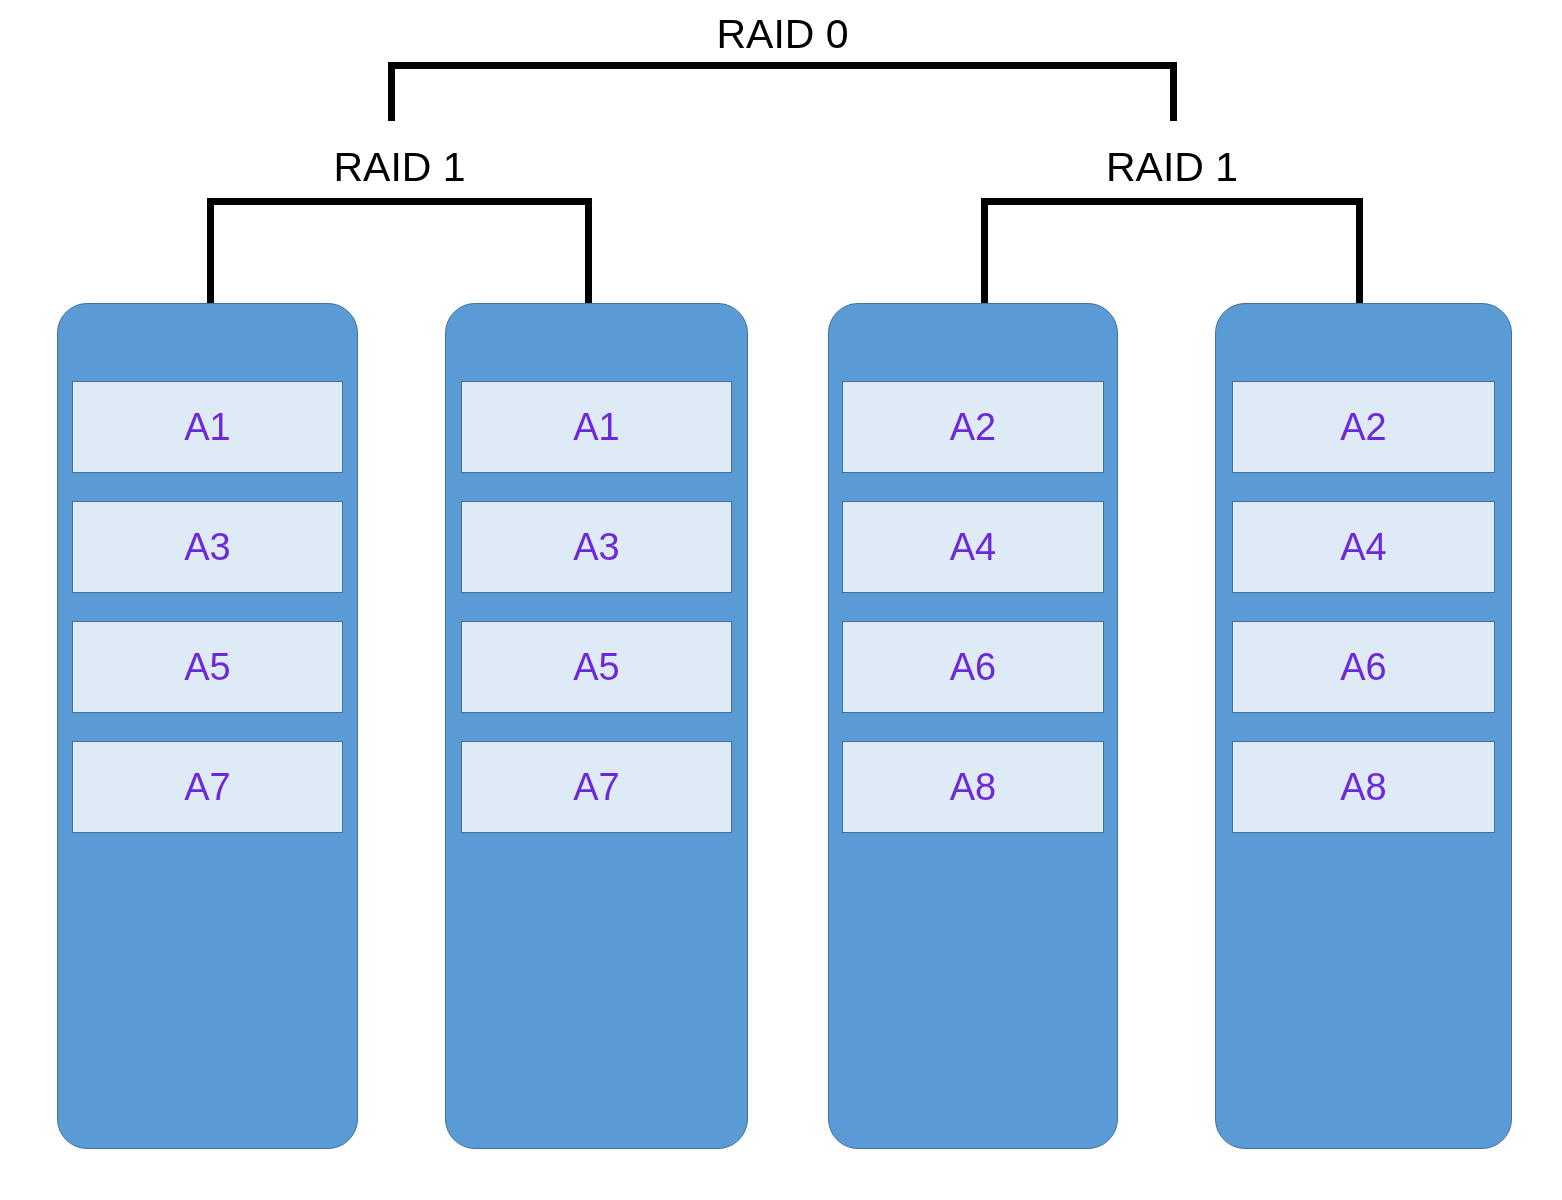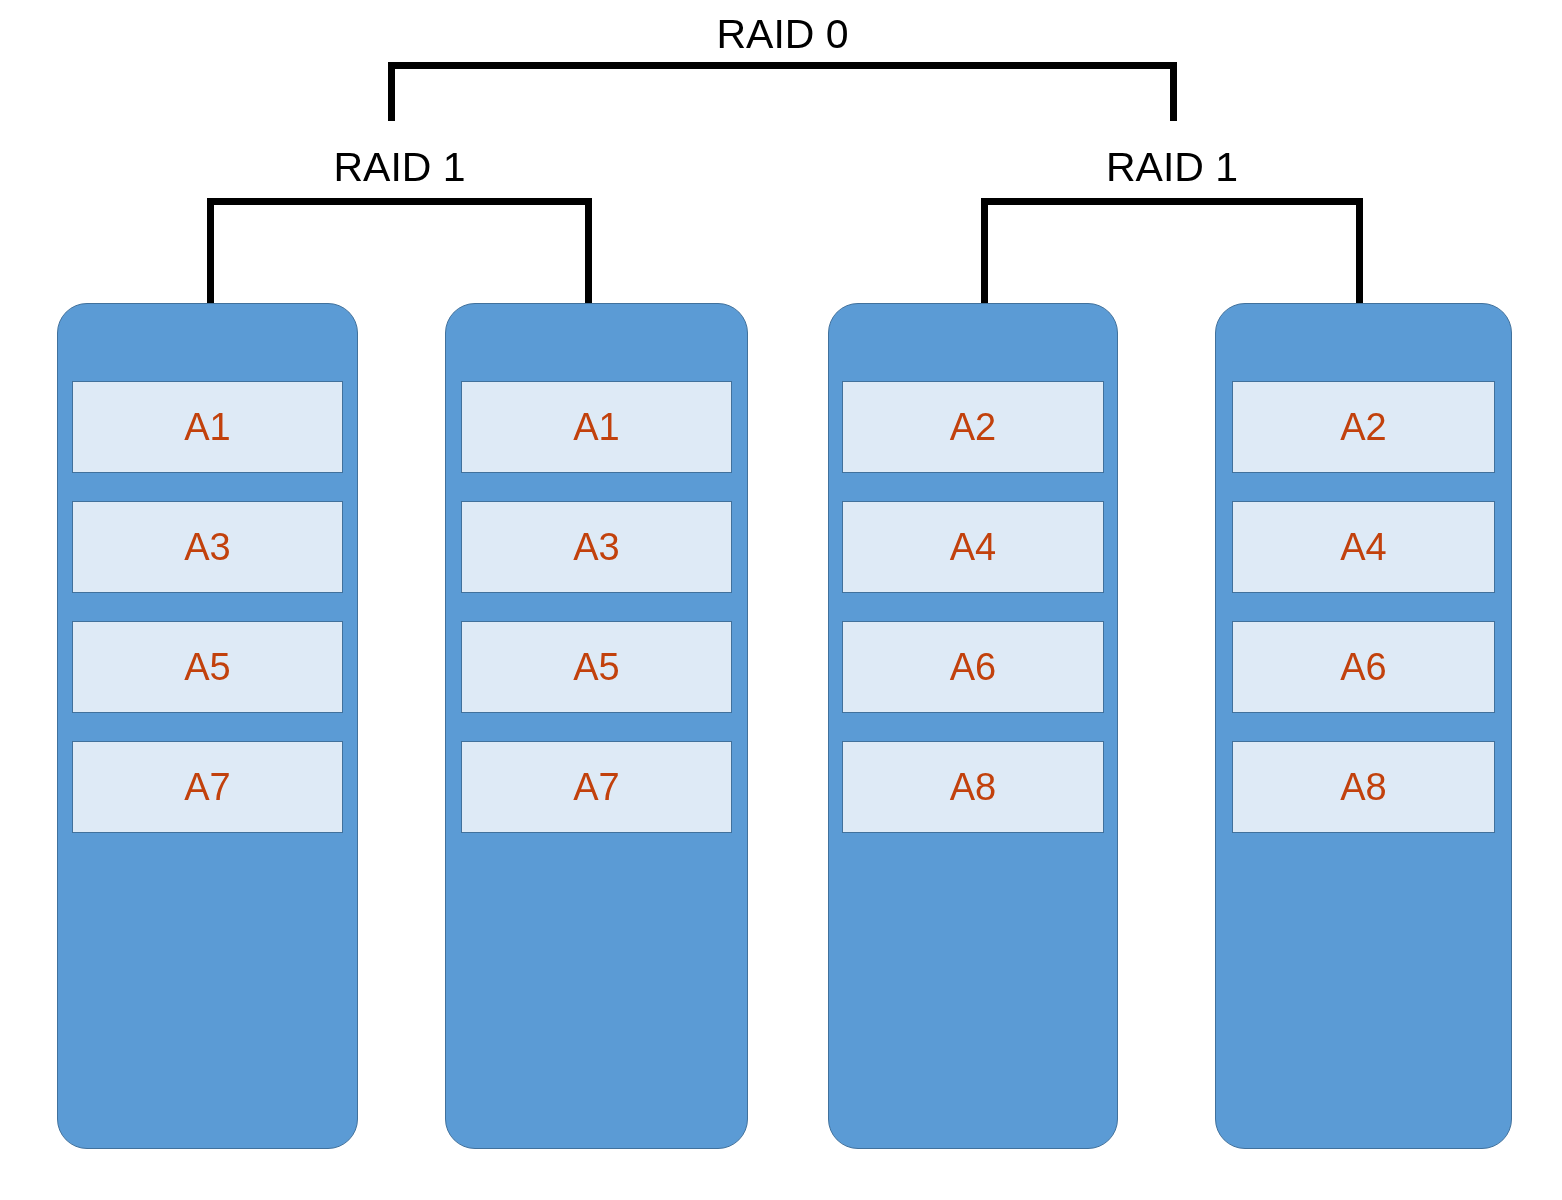--- a/index.html
+++ b/index.html
@@ -105,21 +105,21 @@
   .block {
     height: 92px;
     margin-bottom: 28px;
     background: #DEEAF6;
     border: 1px solid #41719C;
     box-sizing: border-box;
     display: flex;
     align-items: center;
     justify-content: center;
     font-size: 38px;
-    color: #c2410c;
+    color: #6d28d9;
     text-align: center;
   }
   .block:last-child { margin-bottom: 16px; }
 </style>
 </head>
 <body>
 
 <div id="diagram">
 
   <div class="bracket-label" id="raid0-label">RAID 0</div>

